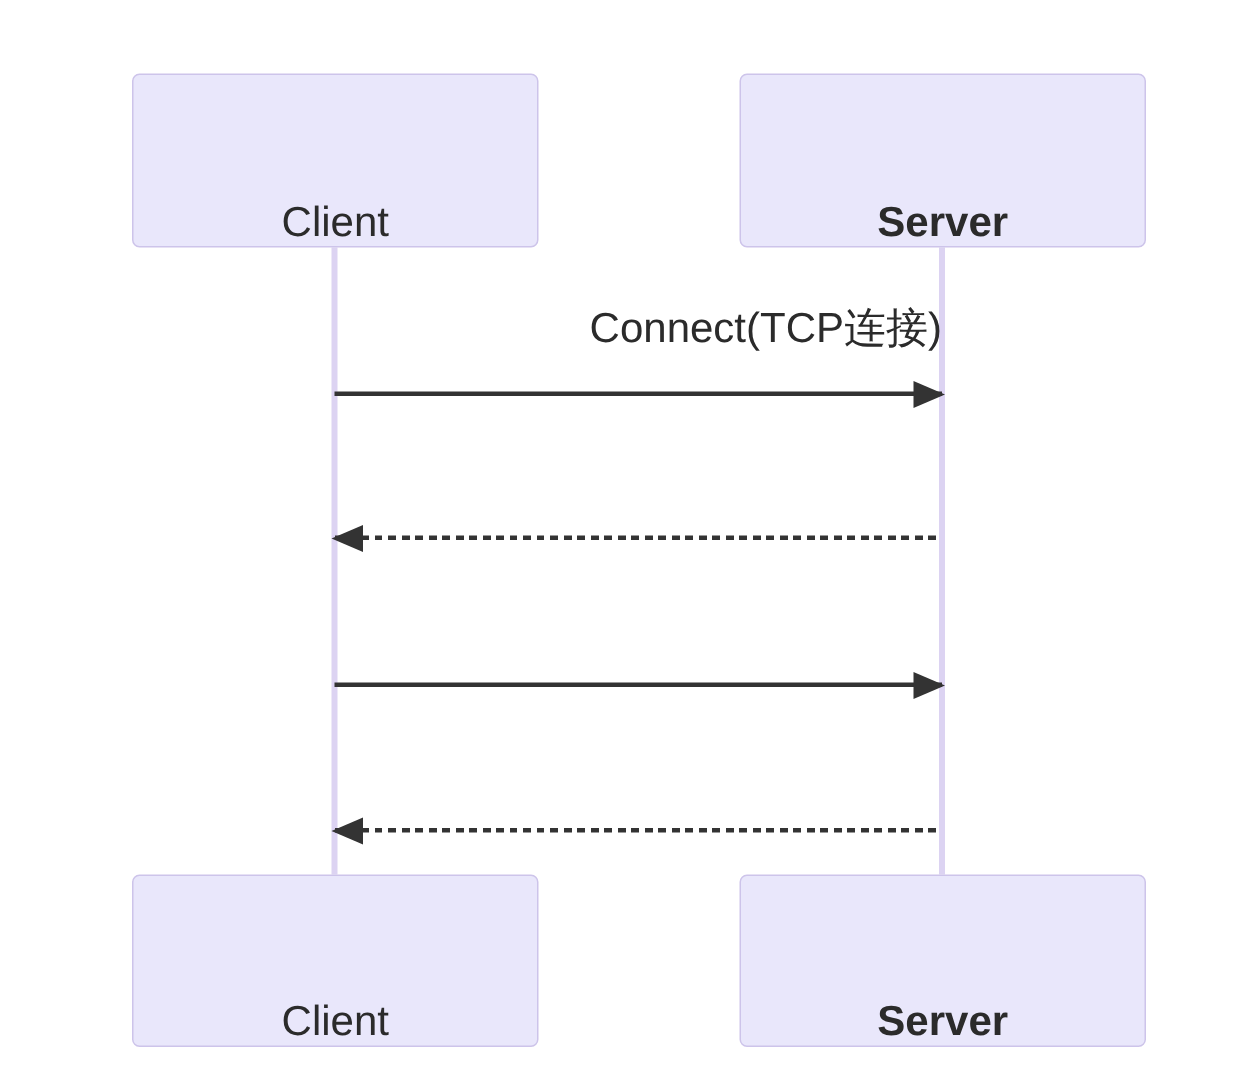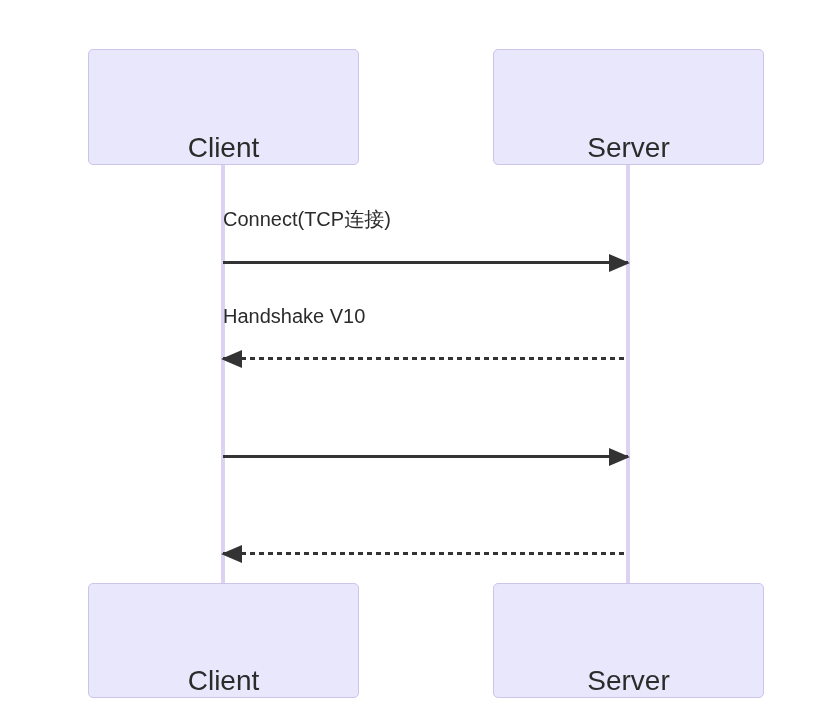--- a/index.html
+++ b/index.html
@@ -33,41 +33,41 @@
     display: flex;
     align-items: flex-end;
     justify-content: center;
     font-size: 28px;
     color: var(--text);
     z-index: 3;
   }
   .actor.top    { top: 49px; }
   .actor.bottom { top: 583px; height: 115px; }
   .actor.client { left: 88px; }
-  .actor.server { left: 493px; }
+  .actor.server { left: 493px; font-weight: bold; }
 
   
   .lifeline {
     position: absolute;
     top: 165px;
     height: 418px;
     width: 4px;
     background: var(--lifeline);
     z-index: 1;
   }
   .lifeline.client { left: 221px; }
   .lifeline.server { left: 626px; }
 
   
   .msg-label {
     position: absolute;
     left: 223px;
     width: 405px;
-    text-align: left;
-    font-size: 20px;
+    text-align: right;
+    font-size: 28px;
     line-height: 34px;
     color: var(--text);
     z-index: 2;
     white-space: nowrap;
   }
   .msg-arrow {
     position: absolute;
     left: 223px;
     width: 405px;
     height: 3px;
@@ -107,21 +107,20 @@
   </div>
 
   <div class="lifeline client"></div>
   <div class="lifeline server"></div>
 
   <div class="msg-label" style="top:202px">Connect(TCP连接)</div>
   <div class="msg-arrow" style="top:261px" data-arrow="solid-right">
     <span class="head"></span>
   </div>
 
-  <div class="msg-label" style="top:299px">Handshake V10</div>
   <div class="msg-arrow" style="top:357px" data-arrow="dashed-left">
     <span class="head"></span>
   </div>
 
   <div class="msg-arrow" style="top:455px" data-arrow="solid-right">
     <span class="head"></span>
   </div>
 
   <div class="msg-arrow" style="top:552px" data-arrow="dashed-left">
     <span class="head"></span>

